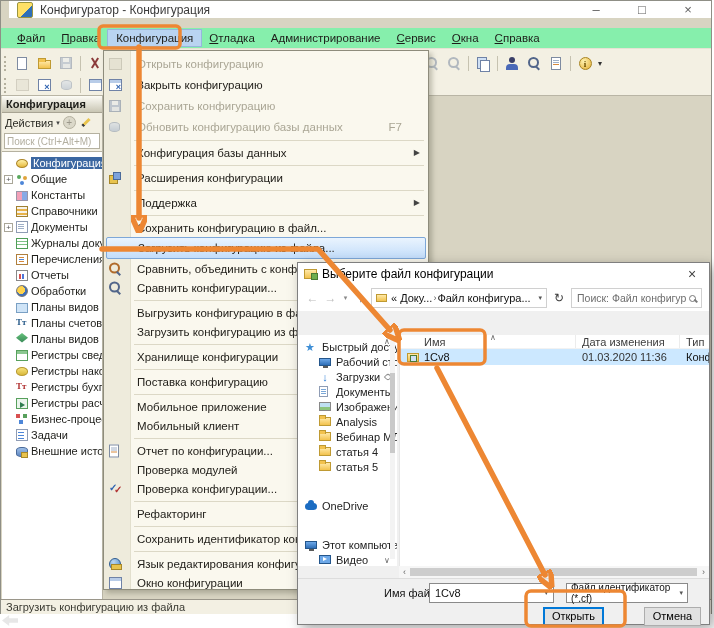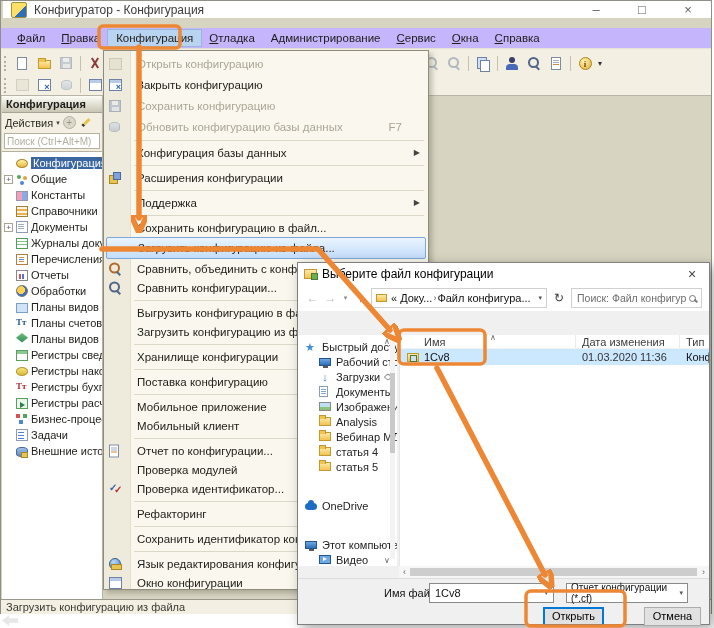--- a/index.html
+++ b/index.html
@@ -3,28 +3,28 @@
 <meta charset="utf-8">
 <style>
   *{box-sizing:border-box;margin:0;padding:0}
   html,body{background:#fff}
   #screen{position:relative;width:714px;height:628px;background:#fff;overflow:hidden;
           font-family:"Liberation Sans",sans-serif;font-size:11px;color:#2b2b26;cursor:default}
 
   
   .main-window{position:absolute;left:0;top:0;width:712px;height:614px;background:#d8d4c2;
                border:1px solid #8f8f86}
-  .titlebar{position:absolute;left:2px;top:0;right:0;height:17px;background:#fff;display:flex;align-items:center}
+  .titlebar{position:absolute;left:8px;top:0;right:0;height:17px;background:#fff;display:flex;align-items:center}
   .app-icon{width:16px;height:16px;margin:0 7px 0 8px;border-radius:2px;border:1px solid #9a943f;
             background:linear-gradient(135deg,#ffe066 0 58%,#2e6fb8 58%)}
   .title-text{font-size:12px;color:#3c3c3c}
   .win-controls{margin-left:auto;display:flex;height:100%}
   .win-btn{width:46px;height:100%;display:flex;align-items:center;justify-content:center;color:#5f5f5f;font-size:13px}
 
-  .menubar{position:absolute;left:0;top:27px;right:0;height:21px;background:#c4b5fd;display:flex;
+  .menubar{position:absolute;left:0;top:27px;right:0;height:21px;background:#86efac;display:flex;
            align-items:center;padding-left:8px;border-bottom:1px solid #e6e3d4}
   .mb-item{padding:2px 8px;font-size:11.5px;color:#1d1d19;white-space:nowrap}
   .mb-item u{text-decoration:underline}
   .mb-item.open{background:#b9d4f1;outline:1px solid #96b6dc}
 
   .toolbars{position:absolute;left:0;top:48px;right:0;height:47px;background:#f3f0e3;border-bottom:1px solid #b9b5a5}
   .tb-g{position:absolute;display:flex;align-items:center;height:22px}
   .grip{width:4px;height:15px;margin:0 3px 0 1px;border-left:2px dotted #b4b09e}
   .tb-sep{width:1px;height:15px;background:#c6c2b0;margin:0 3px}
   .tb-btn{width:22px;height:20px;display:flex;align-items:center;justify-content:center;border-radius:2px}
@@ -500,21 +500,21 @@
       <div class="cm-sep"></div>
       <div class="cm-item">
         <span class="cm-icon icx i-report"></span>
         <span class="cm-label">Отчет по конфигурации...</span>
       </div>
       <div class="cm-item">
         <span class="cm-label">Проверка модулей</span>
       </div>
       <div class="cm-item">
         <span class="cm-icon icx i-check-config"></span>
-        <span class="cm-label">Проверка идентификатор...</span>
+        <span class="cm-label">Проверка конфигурации...</span>
       </div>
       <div class="cm-sep"></div>
       <div class="cm-item">
         <span class="cm-label">Рефакторинг</span>
         <span class="cm-sub">▶</span>
       </div>
       <div class="cm-sep"></div>
       <div class="cm-item">
         <span class="cm-label">Сохранить идентификатор конфигурации</span>
       </div>
@@ -646,21 +646,21 @@
       <span class="hs-thumb"></span>
       <span class="hs-arrow">›</span>
     </div>
     <div class="dlg-footer">
       <span class="fname-label">Имя файла:</span>
       <div class="fname-combo">
         <span>1Cv8</span>
         <span class="combo-caret">▾</span>
       </div>
       <div class="filter-combo">
-        <span>Отчет конфигурации (*.cf)</span>
+        <span>Файл идентификатор (*.cf)</span>
         <span class="combo-caret">▾</span>
       </div>
       <div class="btn btn-open">Открыть</div>
       <div class="btn btn-cancel">Отмена</div>
     </div>
   </div>
 
   <svg class="annot" width="714" height="628" viewBox="0 0 714 628">
     <defs>
       <marker id="ah" markerUnits="userSpaceOnUse" markerWidth="18" markerHeight="16" refX="3" refY="8" orient="auto">

